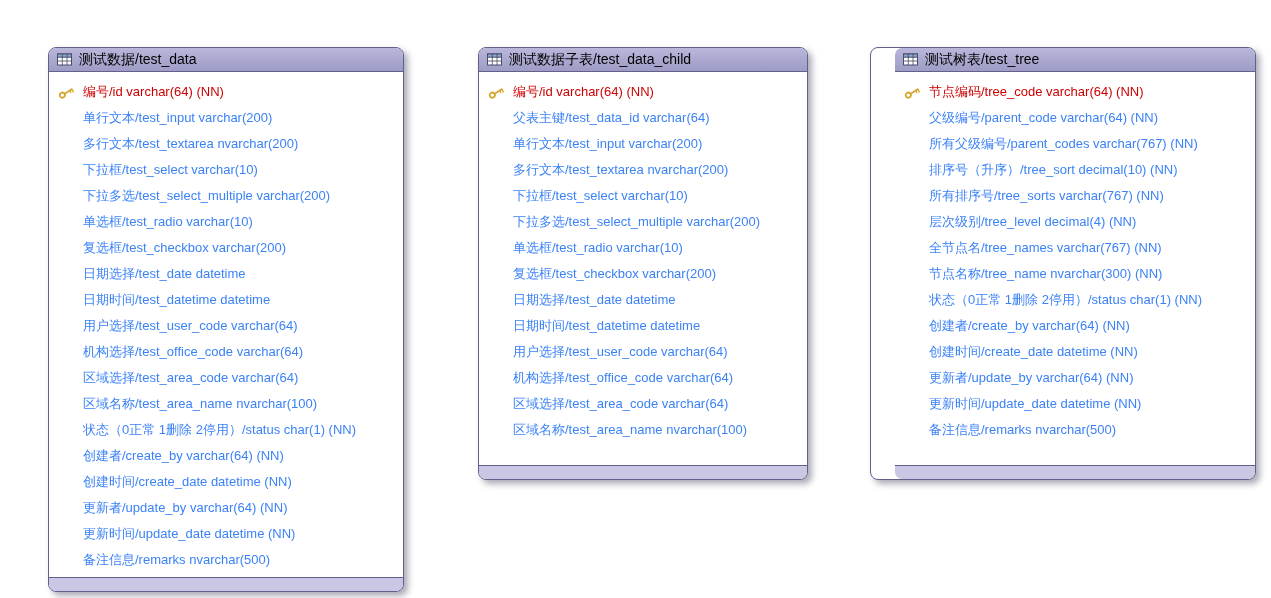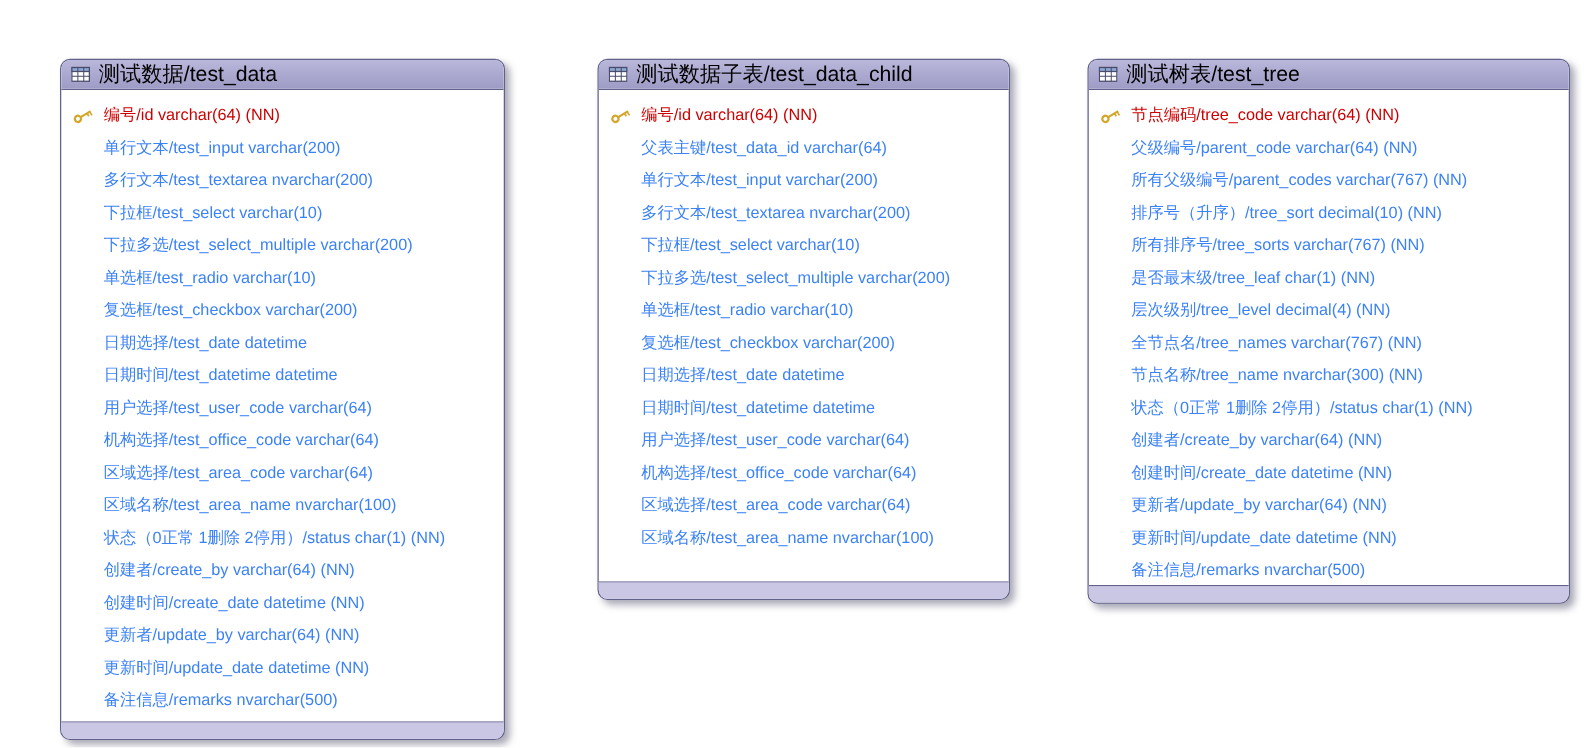--- a/index.html
+++ b/index.html
@@ -15,35 +15,35 @@
     position: absolute;
     display: flex;
     flex-direction: column;
     background: #ffffff;
     border: 1px solid var(--border-color, #61618c);
     border-radius: 8px;
     box-shadow: 4px 4px 6px rgba(70, 70, 100, 0.45);
   }
   .entity-0 { left: 48px;  top: 47px; width: 356px; min-height: 545px; }
   .entity-1 { left: 478px; top: 47px; width: 330px; min-height: 433px; }
-  .entity-2 { left: 870px; top: 47px; width: 386px; min-height: 433px; }
+  .entity-2 { left: 870px; top: 47px; width: 386px; min-height: 433px; padding-left: 24px; }
 
   .entity-header {
     height: 24px;
     flex: 0 0 24px;
     display: flex;
     align-items: center;
     gap: 7px;
     padding: 0 8px;
     background: linear-gradient(var(--header-bg-light, #b9b7da), var(--header-bg, #9e9bc6));
     border-bottom: 1px solid var(--border-color, #61618c);
     border-radius: 7px 7px 0 0;
   }
   .entity-title {
-    font-size: 17px;
+    font-size: 14px;
     color: #000;
     white-space: nowrap;
   }
   .tbl-icon { display: inline-flex; flex: 0 0 auto; }
 
   .entity-body { padding: 3px 0; }
 
   .field-row {
     display: flex;
     align-items: flex-end;
@@ -702,35 +702,20 @@
         <svg width="17" height="17" viewBox="0 0 17 17">
           <g transform="rotate(-32 8.5 8.5)">
             <circle cx="3.6" cy="8.5" r="2.5" fill="none" stroke="#d4a62a" stroke-width="1.8"></circle>
             <rect x="5.9" y="7.7" width="9.6" height="1.7" fill="#d4a62a"></rect>
             <rect x="11.4" y="9" width="1.4" height="2.3" fill="#d4a62a"></rect>
             <rect x="13.9" y="9" width="1.4" height="3.1" fill="#d4a62a"></rect>
           </g>
         </svg>
       </span>
     </span>
-    <span class="field-text">是否最末级/tree_leaf char(1) (NN)</span>
-  </div>
-        <div class="field-row">
-    <span class="gutter">
-      <span class="key-icon">
-        <svg width="17" height="17" viewBox="0 0 17 17">
-          <g transform="rotate(-32 8.5 8.5)">
-            <circle cx="3.6" cy="8.5" r="2.5" fill="none" stroke="#d4a62a" stroke-width="1.8"></circle>
-            <rect x="5.9" y="7.7" width="9.6" height="1.7" fill="#d4a62a"></rect>
-            <rect x="11.4" y="9" width="1.4" height="2.3" fill="#d4a62a"></rect>
-            <rect x="13.9" y="9" width="1.4" height="3.1" fill="#d4a62a"></rect>
-          </g>
-        </svg>
-      </span>
-    </span>
     <span class="field-text">层次级别/tree_level decimal(4) (NN)</span>
   </div>
         <div class="field-row">
     <span class="gutter">
       <span class="key-icon">
         <svg width="17" height="17" viewBox="0 0 17 17">
           <g transform="rotate(-32 8.5 8.5)">
             <circle cx="3.6" cy="8.5" r="2.5" fill="none" stroke="#d4a62a" stroke-width="1.8"></circle>
             <rect x="5.9" y="7.7" width="9.6" height="1.7" fill="#d4a62a"></rect>
             <rect x="11.4" y="9" width="1.4" height="2.3" fill="#d4a62a"></rect>

